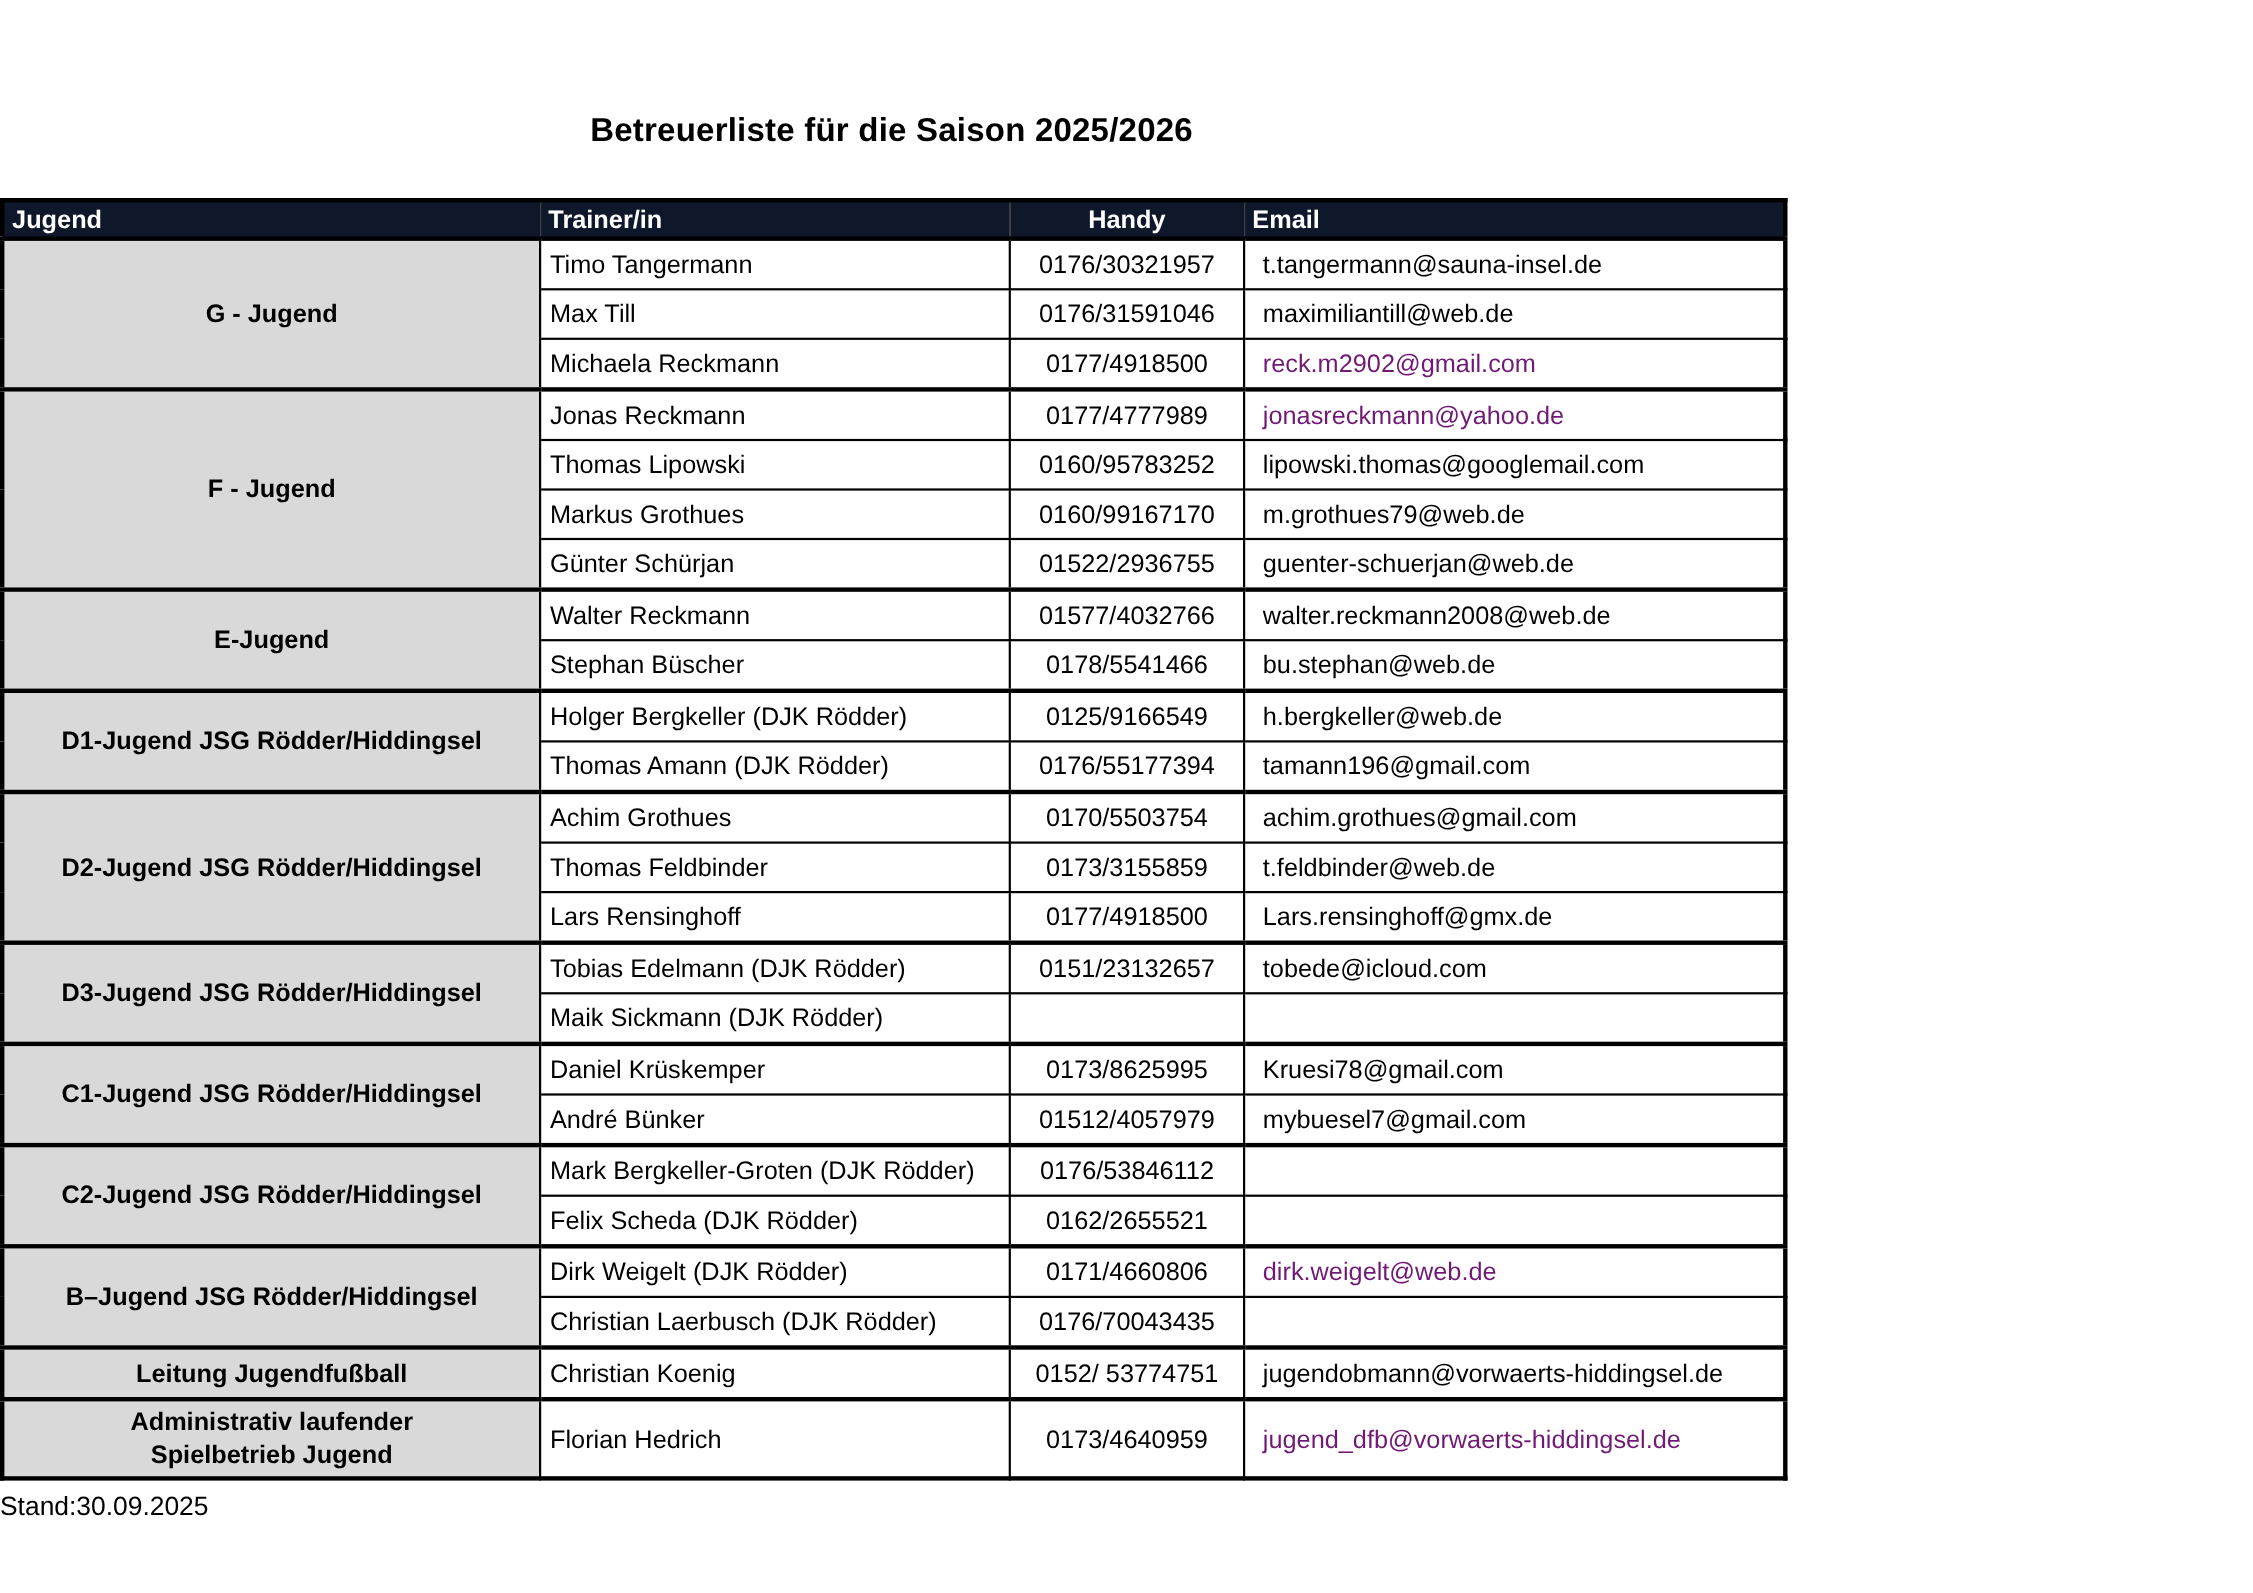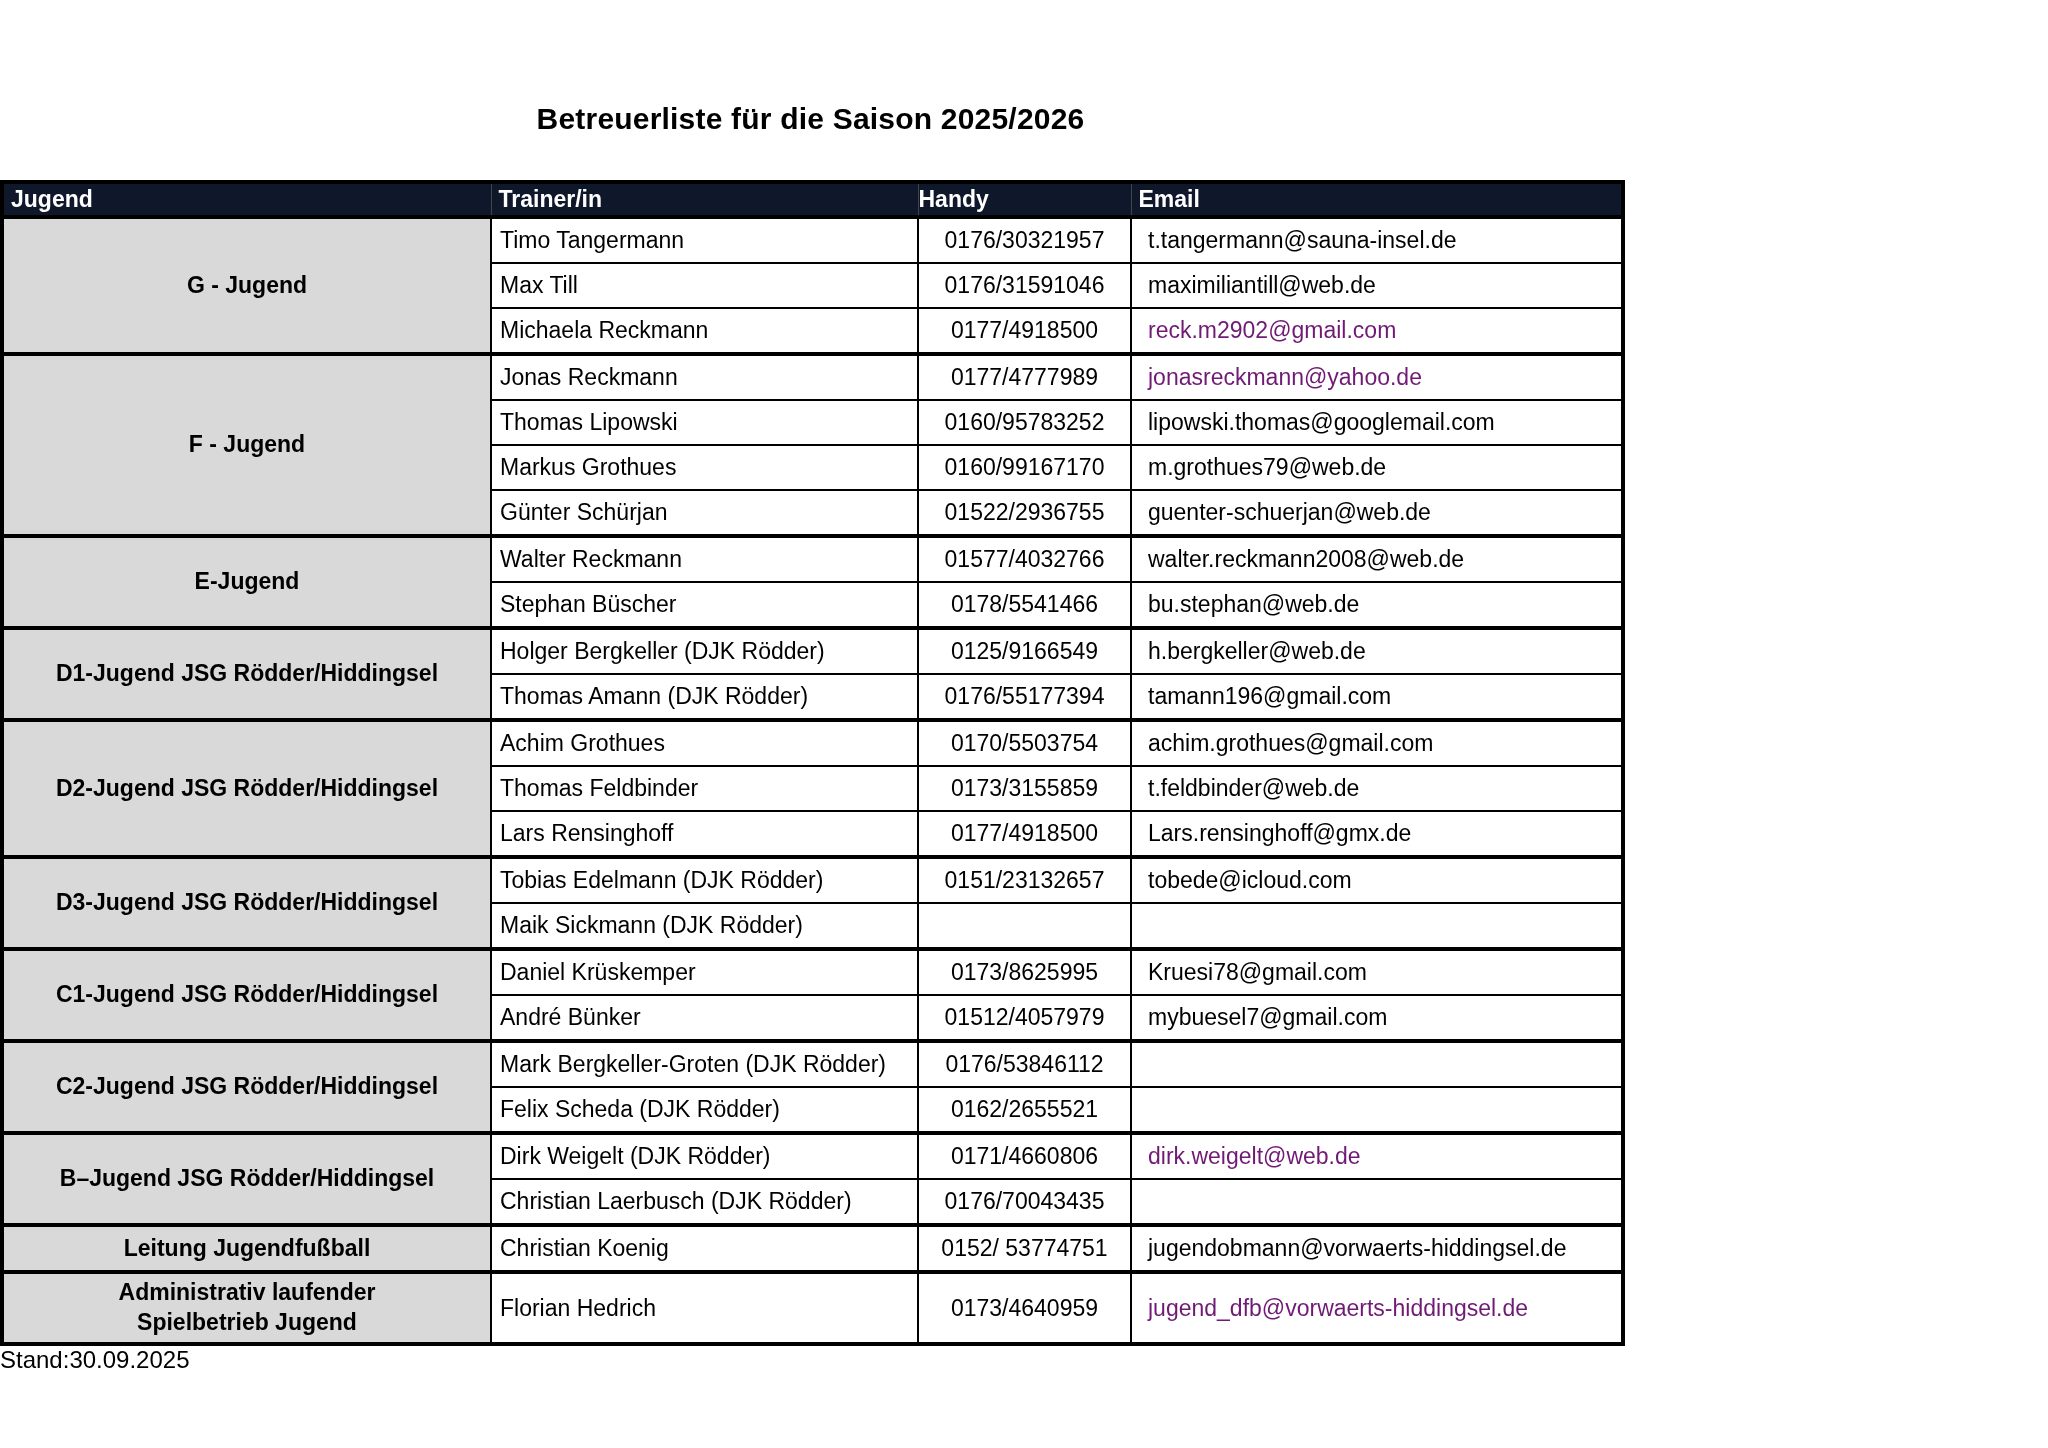--- a/index.html
+++ b/index.html
@@ -15,36 +15,36 @@
   table.betreuer {
     border-collapse:collapse; table-layout:fixed; width:1621px;
     border:4px solid #000;
   }
   th {
     background:#0f172a; color:#ffffff; font-size:23px; font-weight:bold;
     height:31px; text-align:left; padding:0 0 0 7px;
     border-left:1px solid #444; border-right:1px solid #444;
     border-bottom:4px solid #000;
   }
-  th.th-handy { text-align:left; padding:0; }
+  th.th-handy { text-align:center; padding:0; }
   td {
     border:2px solid #000; font-size:23px; height:41px;
     vertical-align:middle; overflow:hidden; white-space:nowrap;
   }
   td.gcell {
     background:#d9d9d9; font-weight:bold; text-align:center;
     white-space:pre-line; line-height:1.3; font-size:23px;
   }
   td.name  { padding-left:8px; }
   td.phone { text-align:center; }
   td.email { padding-left:16px; }
   tr.group-start td { border-top:4px solid #000; }
   tr.admin-row td { height:66px; }
   .is-link { color:#701a75; }
-  .stand { font-size:24px; }
+  .stand { font-size:24px; margin-top:10px; }
 </style>
 </head>
 <body>
 
 <div class="page">
   <div class="title">Betreuerliste für die Saison 2025/2026</div>
 
   <table class="betreuer">
     <colgroup>
       <col style="width:489px">

